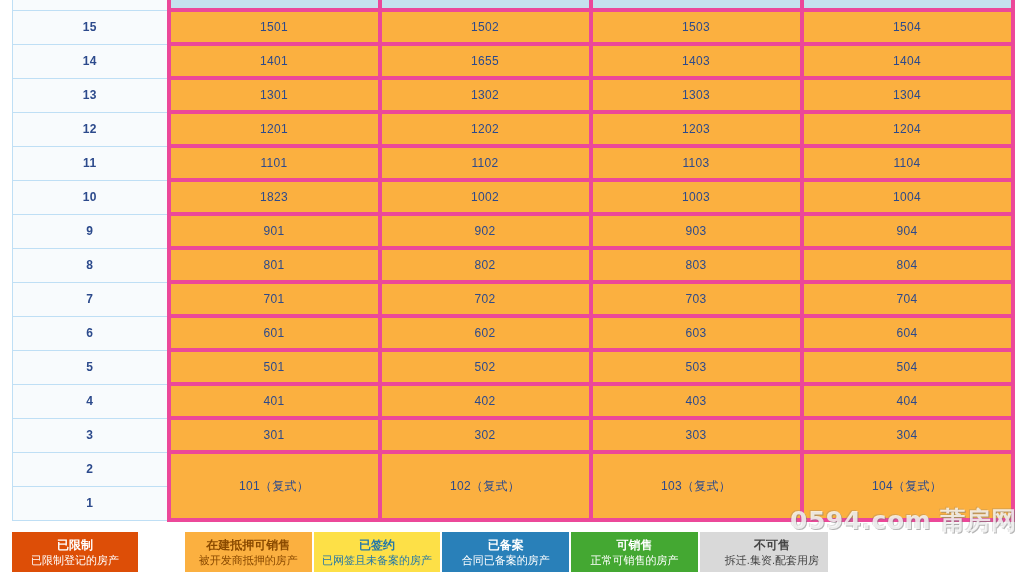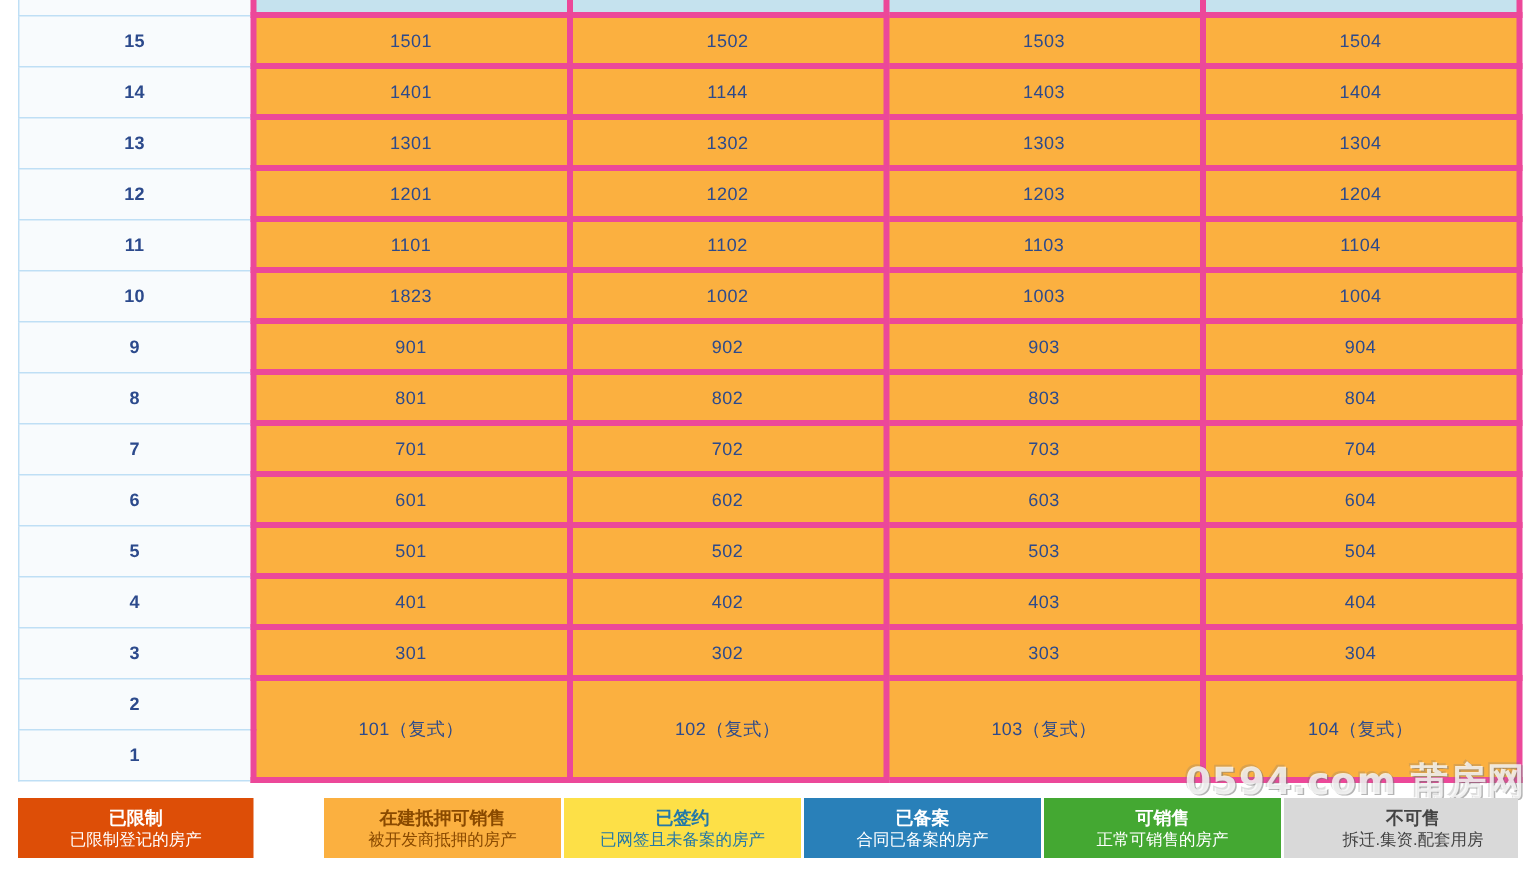--- a/index.html
+++ b/index.html
@@ -79,21 +79,21 @@
     pointer-events: none;
     font-family: "DejaVu Sans", sans-serif;
     margin-left: 28px;
   }
 
   
   .legend {
     position: absolute;
     left: 12px;
     top: 532px;
-    width: 1000px;
+    width: 816px;
     height: 40px;
     display: flex;
   }
 
   .legend-item {
     height: 40px;
     display: flex;
     flex-direction: column;
     align-items: center;
     justify-content: center;
@@ -145,21 +145,21 @@
           <tr>
             <td class="floor-cell">15</td>
             <td class="unit-cell st-mortgage">1501</td>
             <td class="unit-cell st-mortgage">1502</td>
             <td class="unit-cell st-mortgage">1503</td>
             <td class="unit-cell st-mortgage">1504</td>
           </tr>
           <tr>
             <td class="floor-cell">14</td>
             <td class="unit-cell st-mortgage">1401</td>
-            <td class="unit-cell st-mortgage">1144</td>
+            <td class="unit-cell st-mortgage">1655</td>
             <td class="unit-cell st-mortgage">1403</td>
             <td class="unit-cell st-mortgage">1404</td>
           </tr>
           <tr>
             <td class="floor-cell">13</td>
             <td class="unit-cell st-mortgage">1301</td>
             <td class="unit-cell st-mortgage">1302</td>
             <td class="unit-cell st-mortgage">1303</td>
             <td class="unit-cell st-mortgage">1304</td>
           </tr>

